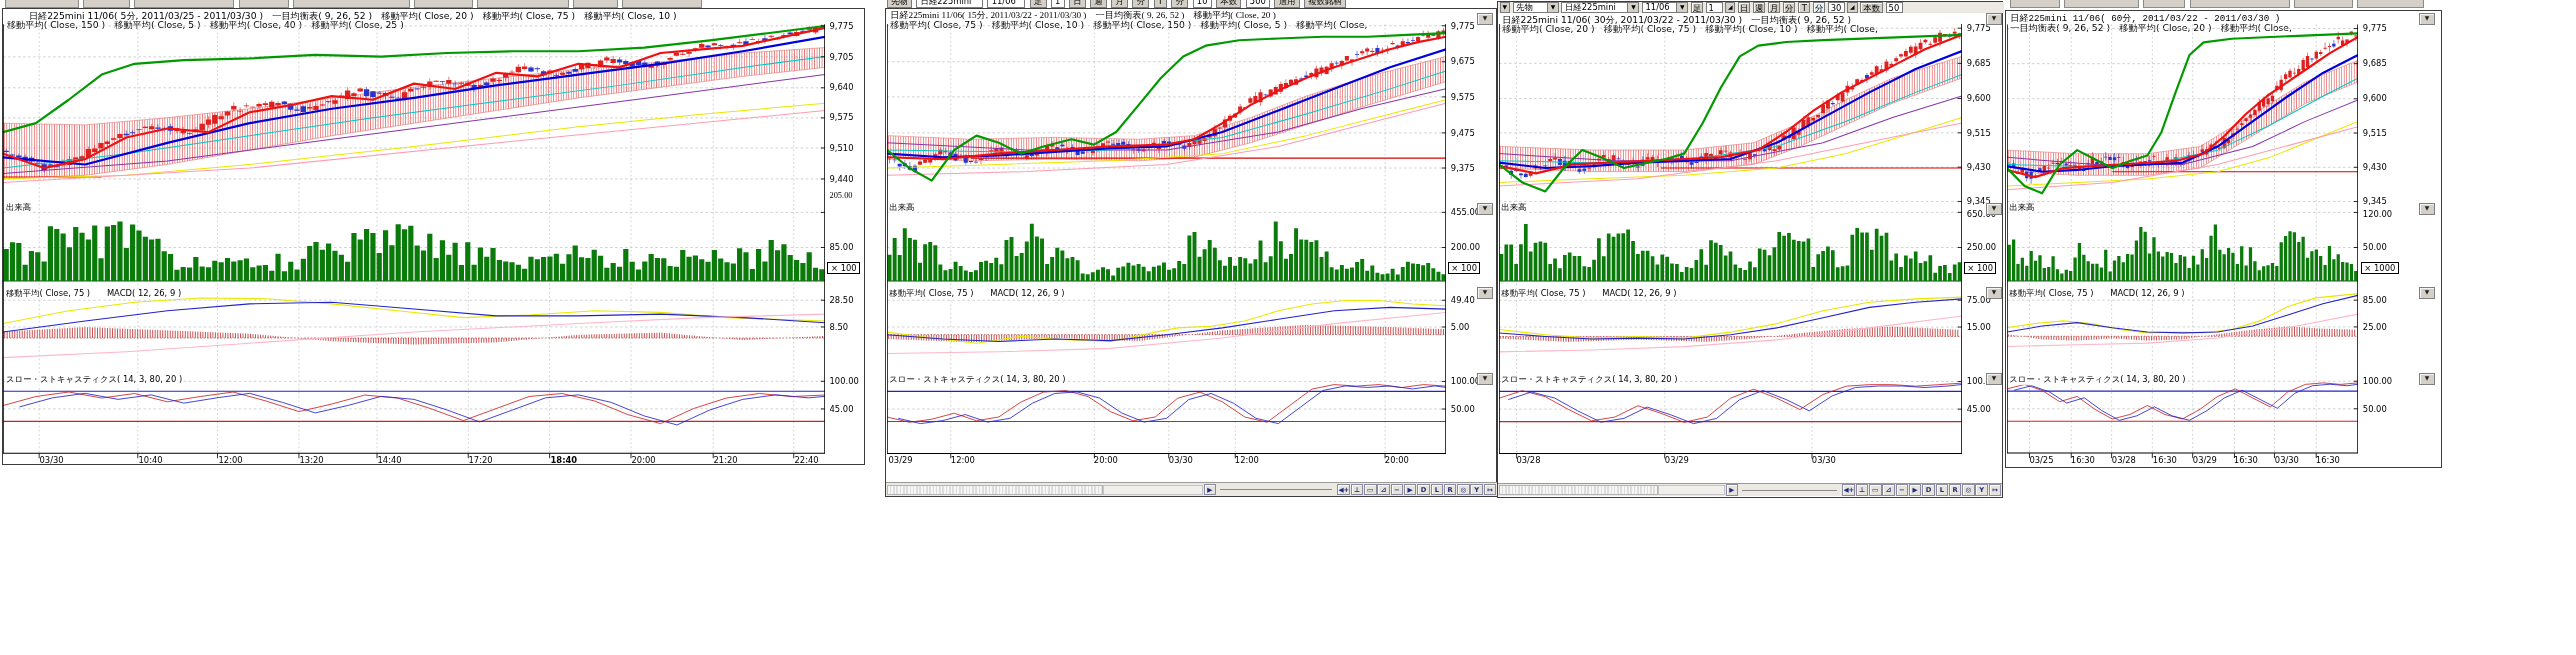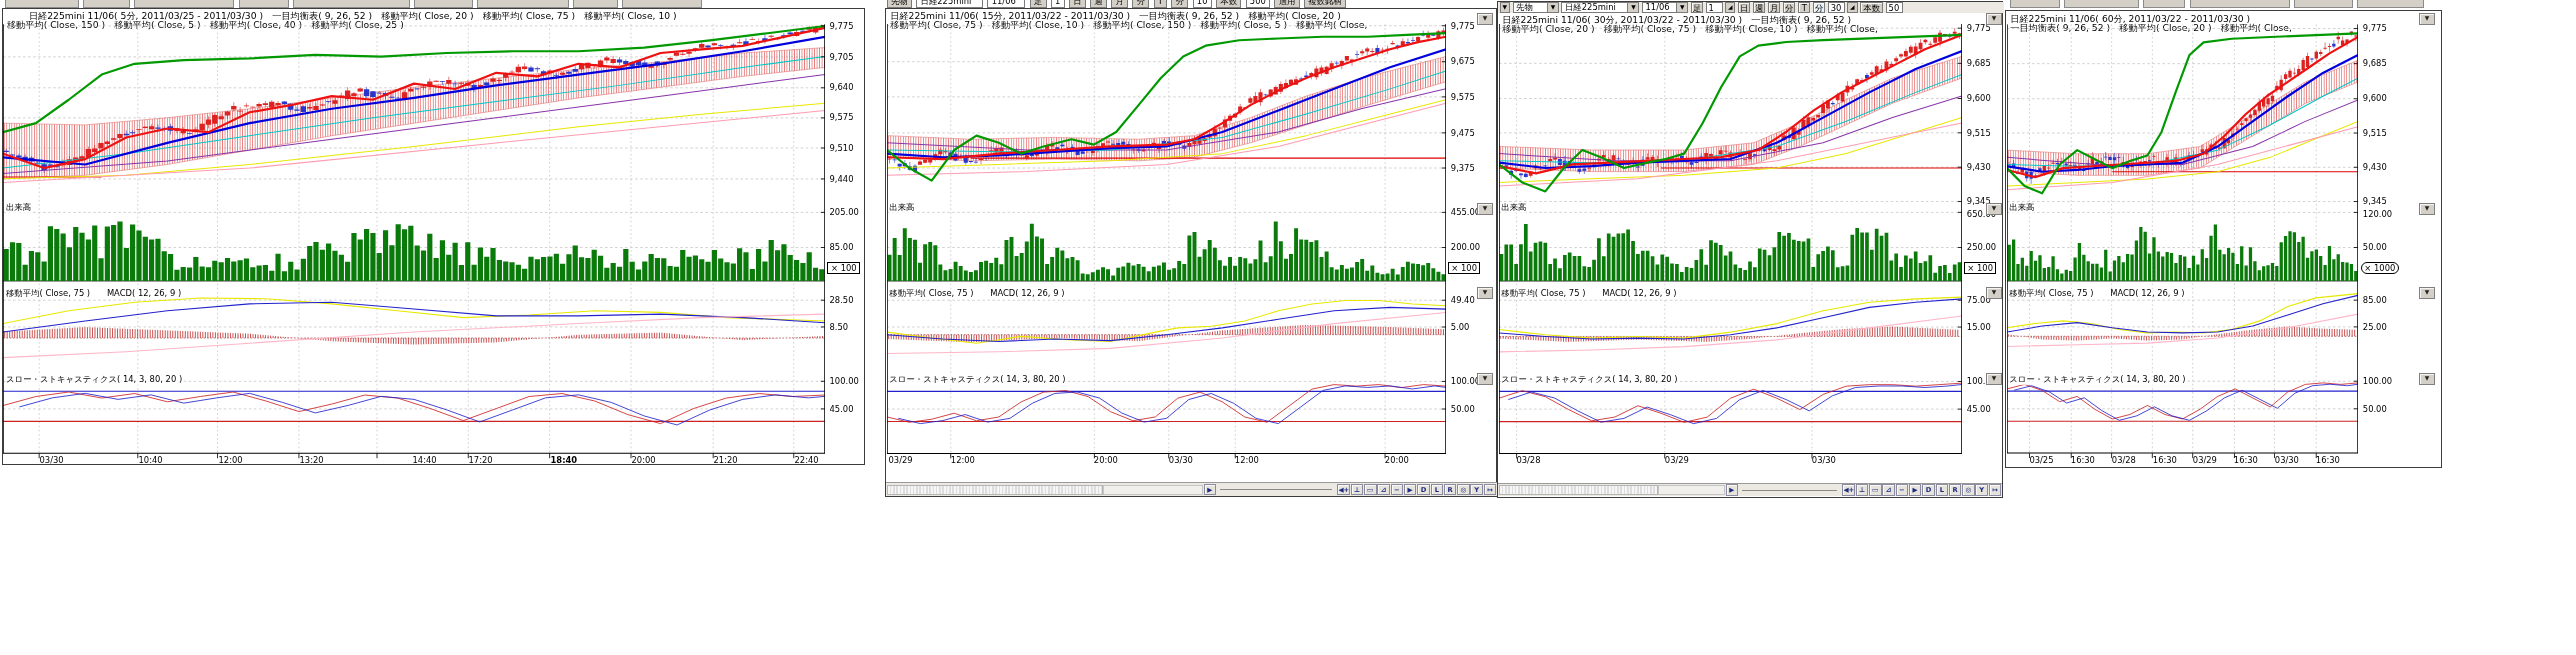--- a/index.html
+++ b/index.html
@@ -168,42 +168,42 @@
         </svg>
       <div class="pl" style="top:179px;">出来高</div>
       <div class="pl" style="top:265px;">移動平均( Close, 75 )　　MACD( 12, 26, 9 )</div>
       <div class="pl" style="top:351px;">スロー・ストキャスティクス( 14, 3, 80, 20 )</div>
       <div class="sl" style="left:826px;top:-2.5px;">9,775</div>
       <div class="sl" style="left:826px;top:28.4px;">9,705</div>
       <div class="sl" style="left:826px;top:59px;">9,640</div>
       <div class="sl" style="left:826px;top:89px;">9,575</div>
       <div class="sl" style="left:826px;top:120px;">9,510</div>
       <div class="sl" style="left:826px;top:151px;">9,440</div>
-      <div class="sl" style="left:826px;top:184px;">205.00</div>
+      <div class="sl" style="left:826px;top:168px;font-family:Liberation Serif, serif;">205.00</div>
       <div class="sl" style="left:826px;top:219px;">85.00</div>
       <div class="mult" style="left:824px;top:238px;">× 100</div>
       <div class="sl" style="left:826px;top:272px;">28.50</div>
       <div class="sl" style="left:826px;top:299px;">8.50</div>
       <div class="sl" style="left:826px;top:353px;">100.00</div>
       <div class="sl" style="left:826px;top:381px;">45.00</div>
       <div class="tl" style="left:36px;">03/30</div>
       <div class="tl" style="left:135px;">10:40</div>
       <div class="tl" style="left:215px;">12:00</div>
       <div class="tl" style="left:296px;">13:20</div>
-      <div class="tl" style="left:374px;margin-left:35px;">14:40</div>
+      <div class="tl" style="left:374px;">14:40</div>
       <div class="tl" style="left:465px;">17:20</div>
       <div class="tl" style="left:547px;font-weight:bold;">18:40</div>
       <div class="tl" style="left:628px;">20:00</div>
       <div class="tl" style="left:710px;">21:20</div>
       <div class="tl" style="left:791px;">22:40</div>
     </div>
   </section>
 
   <section class="win" style="left:885px;top:8.4px;width:612px;height:489px;">
-    <div class="hd" style="top:1.7px;right:3.3px;">日経225mini 11/06( 15分, 2011/03/22 - 2011/03/30 )　一目均衡表( 9, 26, 52 )　移動平均( Close, 20 )</div>
+    <div class="hd" style="top:1.7px;right:3.3px;font-family:Liberation Serif, serif;">日経225mini 11/06( 15分, 2011/03/22 - 2011/03/30 )　一目均衡表( 9, 26, 52 )　移動平均( Close, 20 )</div>
     <div class="hd" style="top:11px;right:3.3px;">移動平均( Close, 75 )　移動平均( Close, 10 )　移動平均( Close, 150 )　移動平均( Close, 5 )　移動平均( Close,</div>
     <div class="plot" style="left:0.8px;top:15px;width:610px;height:447px;">
       <svg width="559" height="437" viewBox="0 0 668 522">
           <defs>
             <pattern id="hatch1" width="3" height="4" patternUnits="userSpaceOnUse">
               <line x1="1.5" y1="0" x2="1.5" y2="4" stroke="#e87878" stroke-width="1"></line>
             </pattern>
           </defs>
           <line x1="76.2" y1="0" x2="76.2" y2="513" stroke="#c8c8c8" stroke-dasharray="2,3"></line>
           <line x1="247.8" y1="0" x2="247.8" y2="513" stroke="#c8c8c8" stroke-dasharray="2,3"></line>
@@ -446,21 +446,21 @@
       <div class="ibt">D</div>
       <div class="ibt">L</div>
       <div class="ibt">R</div>
       <div class="ibt">◎</div>
       <div class="ibt">Y</div>
       <div class="ibt">↦</div>
     </div>
   </section>
 
   <section class="win" style="left:2005px;top:10px;width:437px;height:458px;">
-    <div class="hd" style="top:2.5px;right:19px;">日経225mini 11/06( 60分, 2011/03/22 - 2011/03/30 )</div>
+    <div class="hd" style="top:2.5px;right:19px;font-family:Liberation Mono, monospace;">日経225mini 11/06( 60分, 2011/03/22 - 2011/03/30 )</div>
     <div class="hd" style="top:11.7px;right:3.3px;">一目均衡表( 9, 26, 52 )　移動平均( Close, 20 )　移動平均( Close,</div>
     <div class="plot" style="left:0.8px;top:13.4px;width:435px;height:447px;">
       <svg width="351" height="437" viewBox="0 0 420 522">
           <defs>
             <pattern id="hatch3" width="3" height="4" patternUnits="userSpaceOnUse">
               <line x1="1.5" y1="0" x2="1.5" y2="4" stroke="#e87878" stroke-width="1"></line>
             </pattern>
           </defs>
           <line x1="26.9" y1="0" x2="26.9" y2="513" stroke="#c8c8c8" stroke-dasharray="2,3"></line>
           <line x1="76.9" y1="0" x2="76.9" y2="513" stroke="#c8c8c8" stroke-dasharray="2,3"></line>
@@ -534,21 +534,21 @@
       <div class="pl" style="top:265px;">移動平均( Close, 75 )　　MACD( 12, 26, 9 )</div>
       <div class="pl" style="top:351px;">スロー・ストキャスティクス( 14, 3, 80, 20 )</div>
       <div class="sl" style="left:356px;top:0px;">9,775</div>
       <div class="sl" style="left:356px;top:35px;">9,685</div>
       <div class="sl" style="left:356px;top:70px;">9,600</div>
       <div class="sl" style="left:356px;top:105px;">9,515</div>
       <div class="sl" style="left:356px;top:139px;">9,430</div>
       <div class="sl" style="left:356px;top:173px;">9,345</div>
       <div class="sl" style="left:356px;top:186px;">120.00</div>
       <div class="sl" style="left:356px;top:219px;">50.00</div>
-      <div class="mult" style="left:354px;top:238px;border-radius:6px;">× 1000</div>
+      <div class="mult" style="left:354px;top:238px;">× 1000</div>
       <div class="sl" style="left:356px;top:272px;">85.00</div>
       <div class="sl" style="left:356px;top:299px;">25.00</div>
       <div class="sl" style="left:356px;top:353px;">100.00</div>
       <div class="sl" style="left:356px;top:381px;">50.00</div>
       <div class="clp" style="left:412px;top:-11px;">▼</div>
       <div class="clp" style="left:412px;top:179px;">▼</div>
       <div class="clp" style="left:412px;top:263px;">▼</div>
       <div class="clp" style="left:412px;top:349px;">▼</div>
       <div class="tl" style="left:22.6px;">03/25</div>
       <div class="tl" style="left:64px;">16:30</div>

